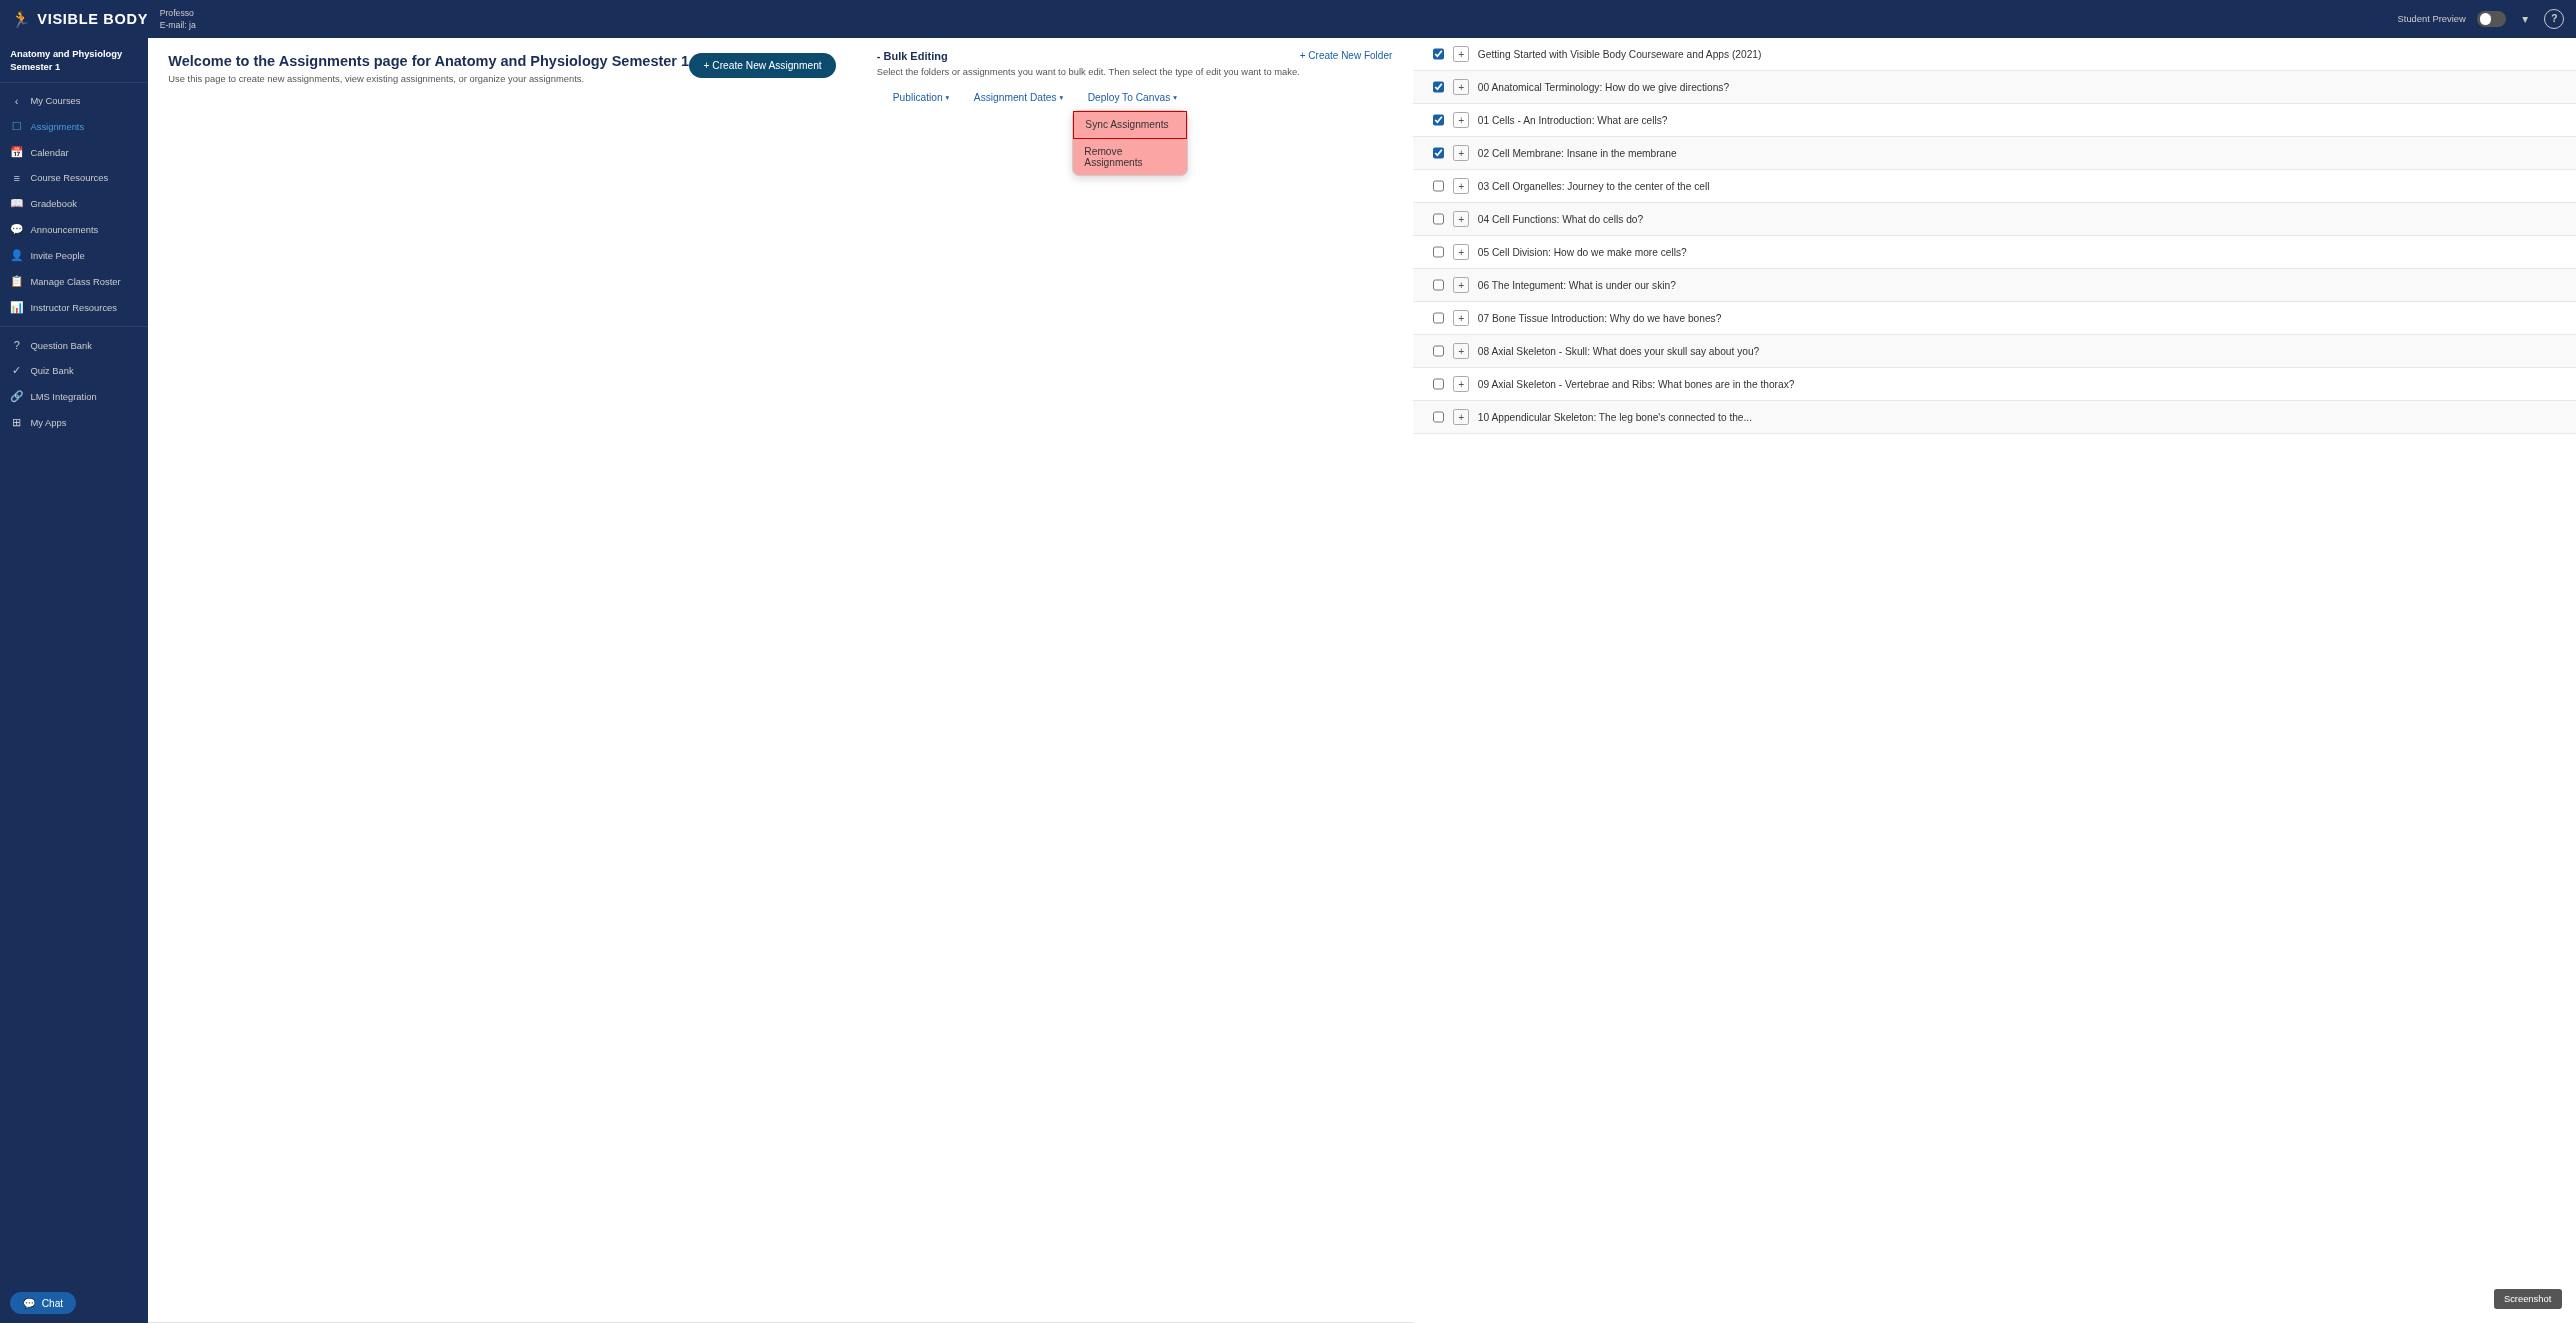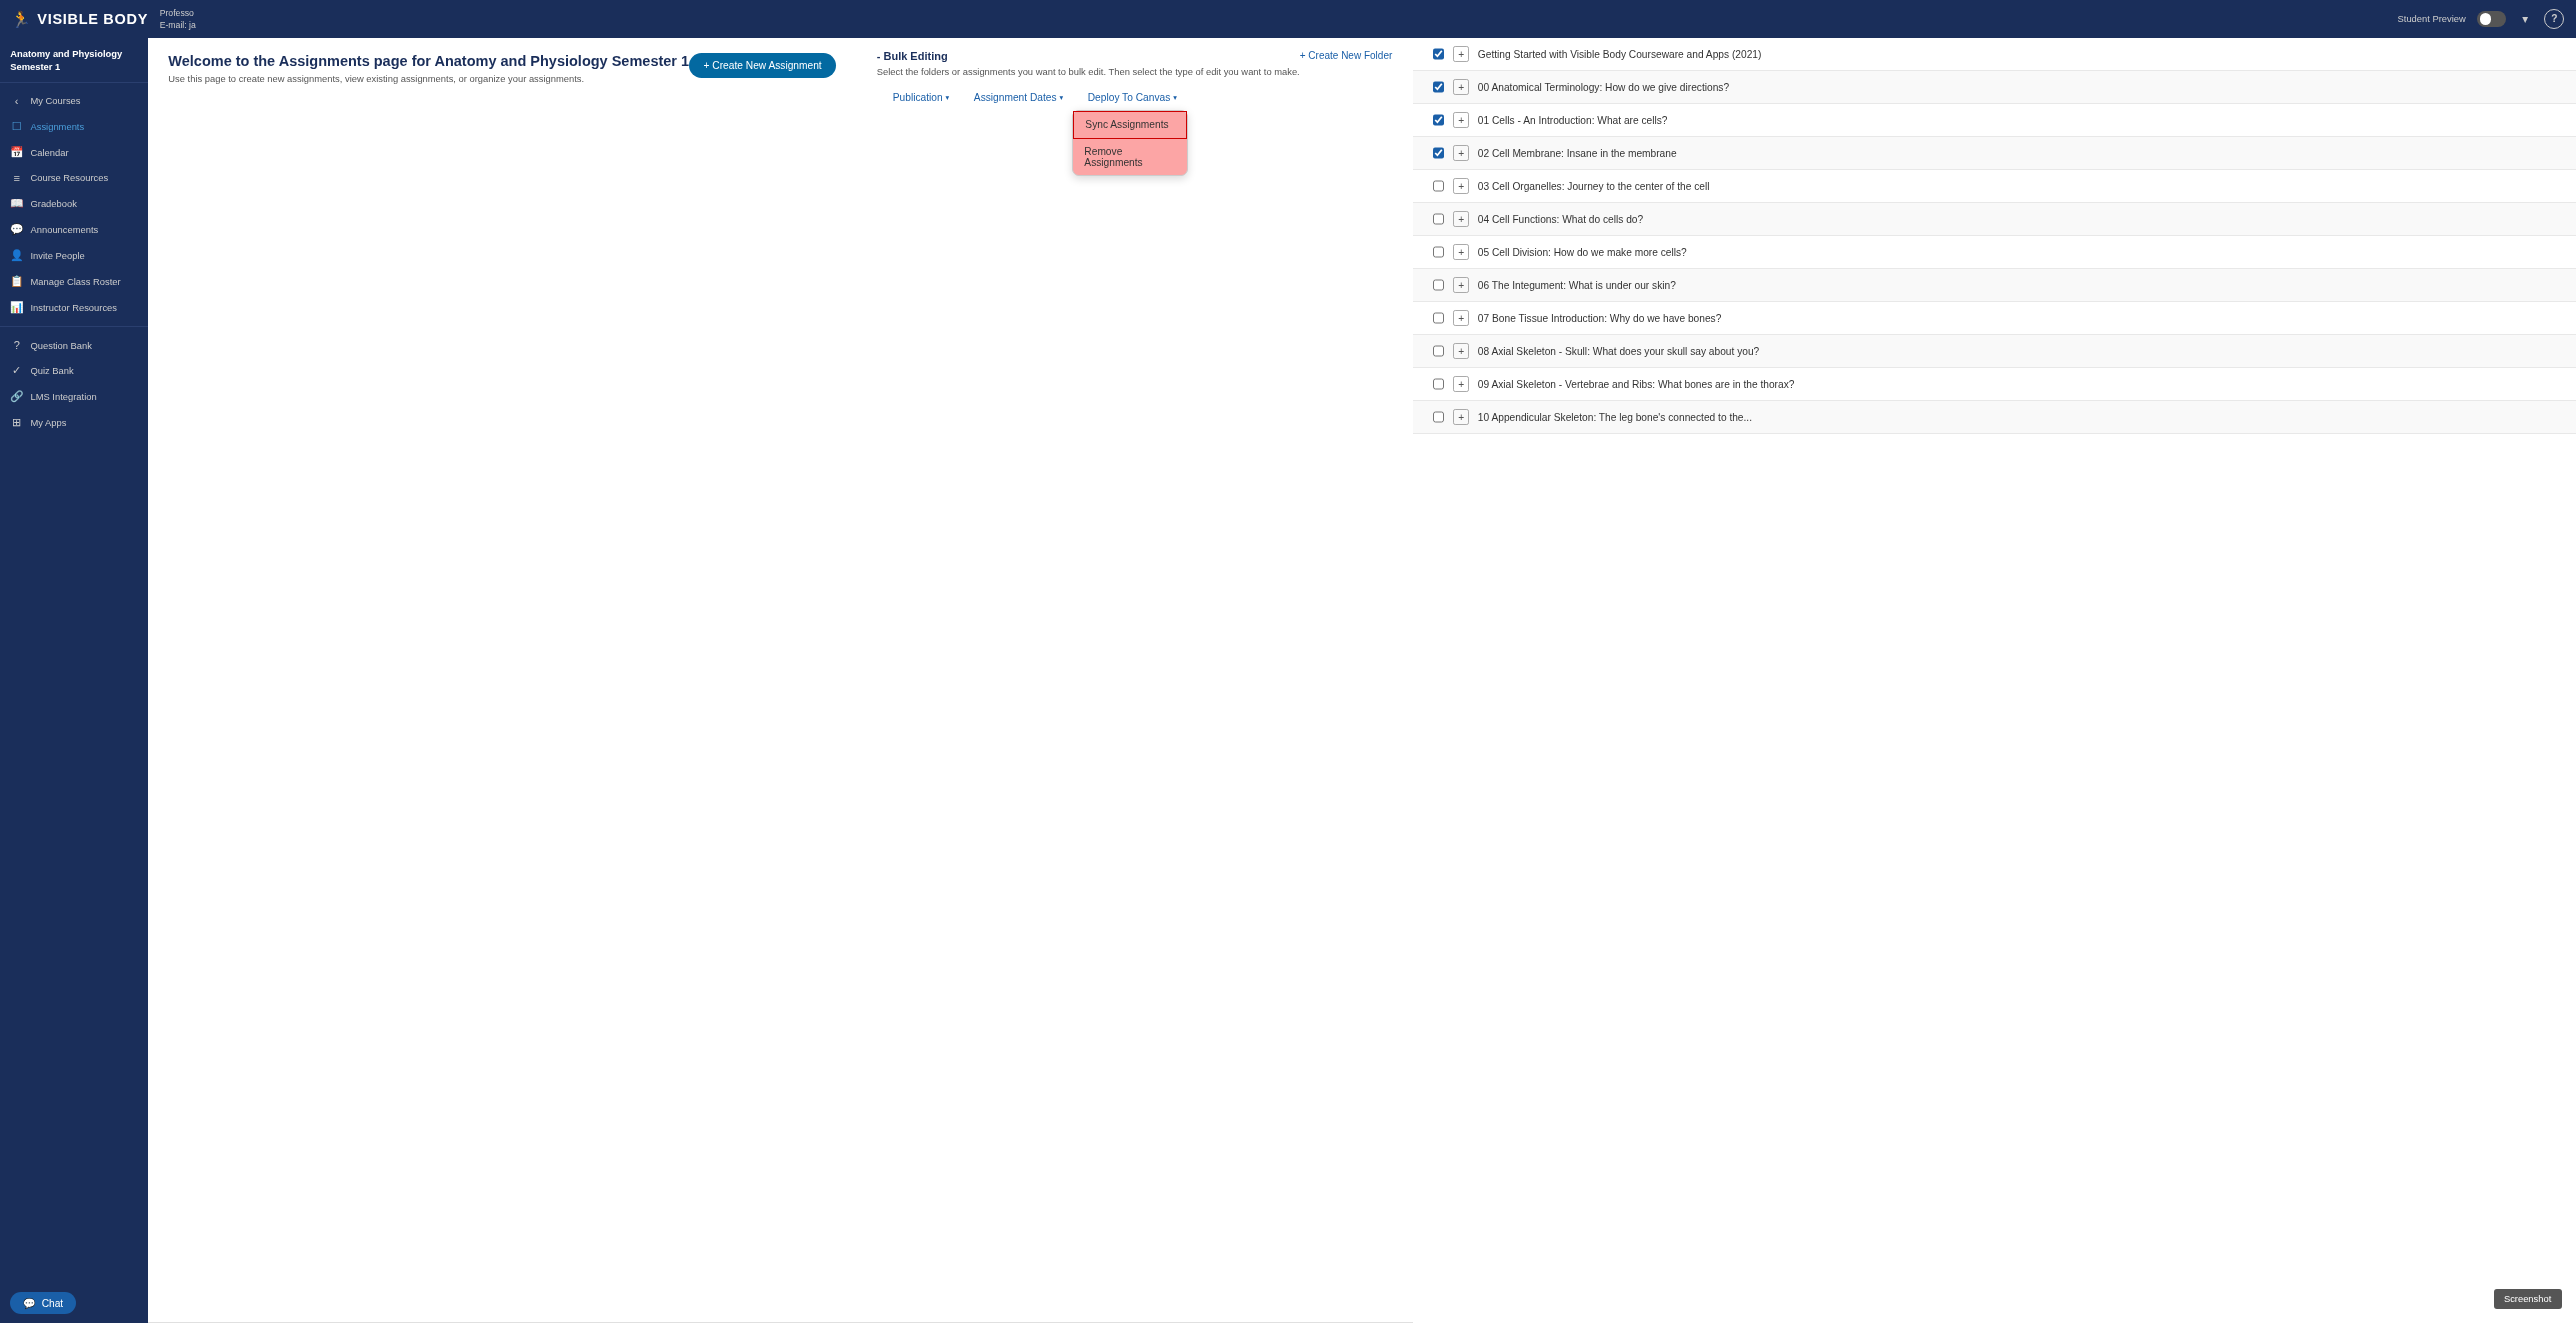--- a/index.html
+++ b/index.html
@@ -86,21 +86,21 @@
     .content-header {
       padding: 14.5px 20.3px 8.7px;
       border-bottom: 0.7px solid #e0e0e0;
       display: flex;
       justify-content: space-between;
       align-items: flex-start;
     }
     .page-title { font-size: 14.5px; font-weight: bold; color: #1a2e5a; margin-bottom: 4.4px; }
     .page-subtitle { font-size: 9.4px; color: #555; }
     .create-assignment-btn {
-      background: #0369a1; color: white; border: none; border-radius: 14.5px;
+      background: #0c4a6e; color: white; border: none; border-radius: 14.5px;
       padding: 7.3px 14.5px; font-size: 10.2px; cursor: pointer; white-space: nowrap;
     }
 
     
     .bulk-section { padding: 11.6px 20.3px; border-bottom: 0.7px solid #e0e0e0; }
     .bulk-title { font-size: 11px; font-weight: bold; color: #1a2e5a; margin-bottom: 4.4px; }
     .bulk-subtitle { font-size: 9.4px; color: #555; margin-bottom: 10.2px; }
     .bulk-actions {
       display: flex; align-items: center; gap: 0;
       position: relative;

